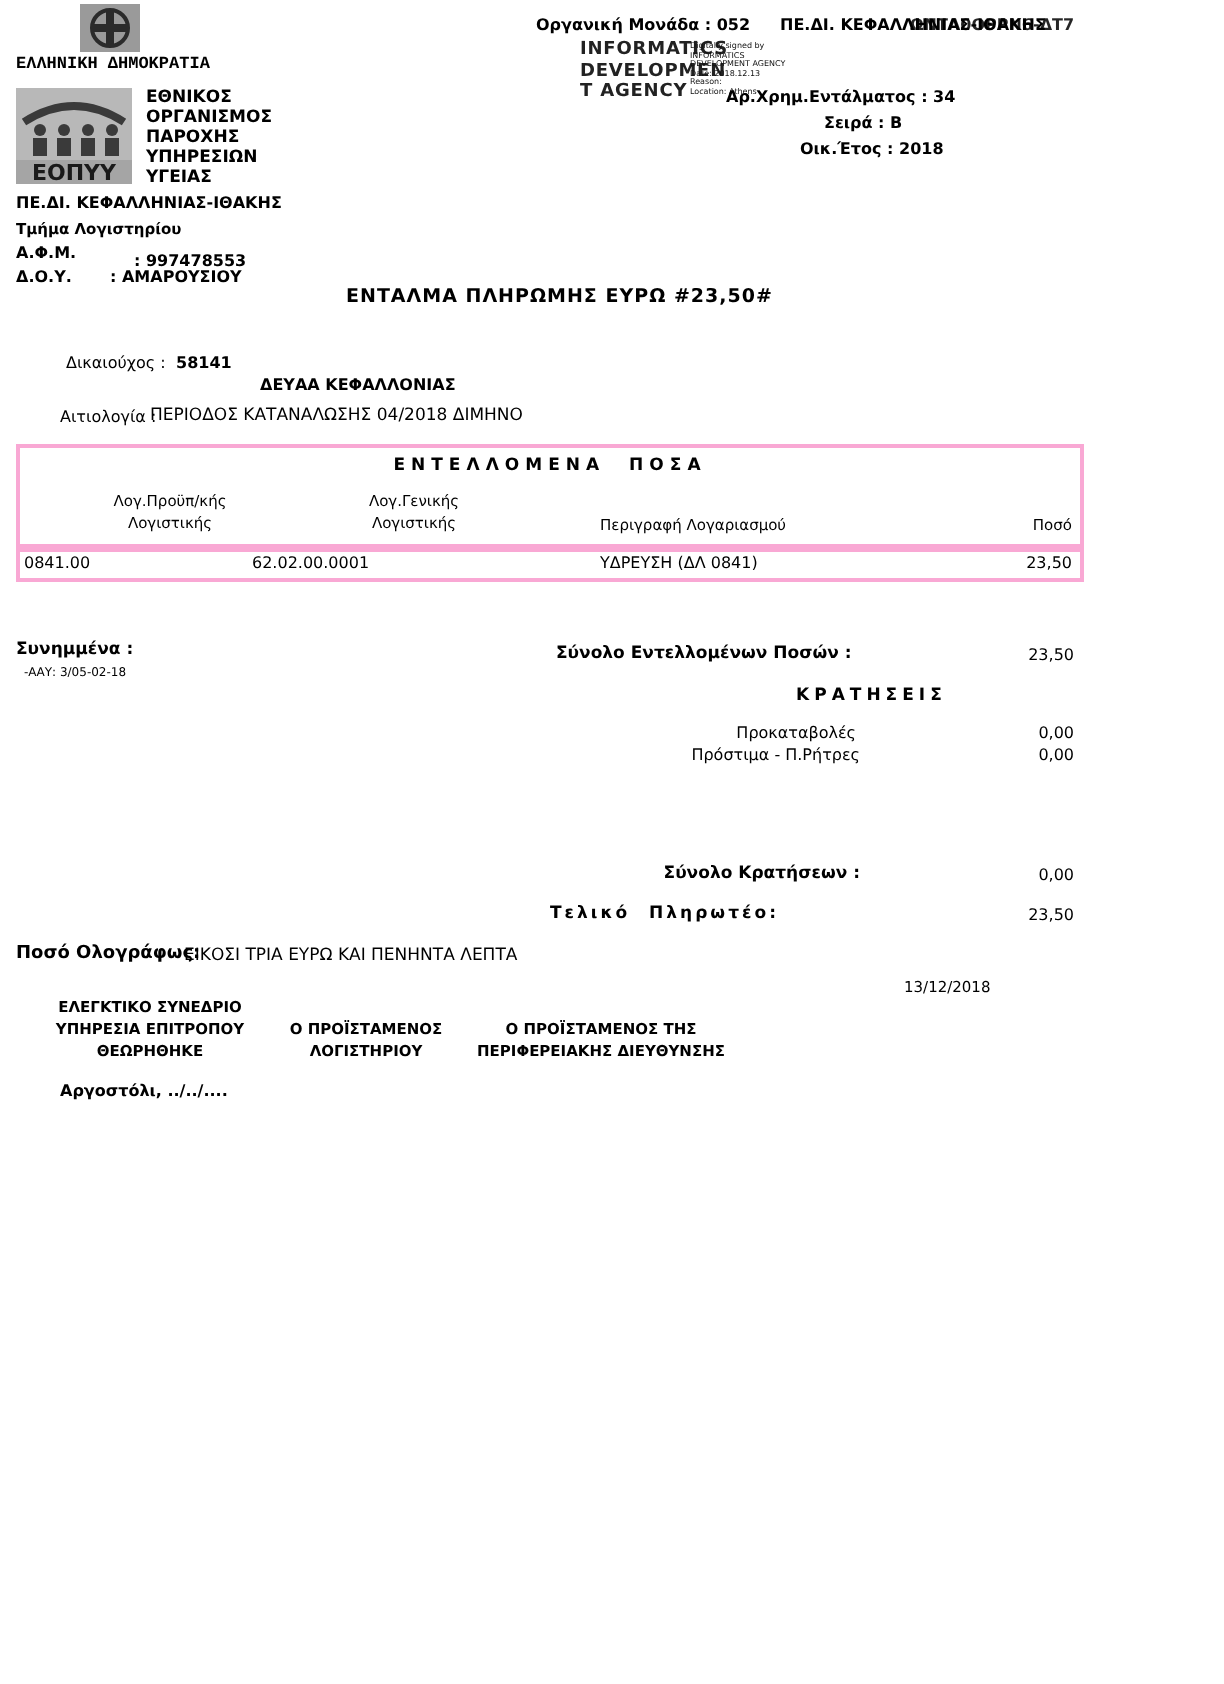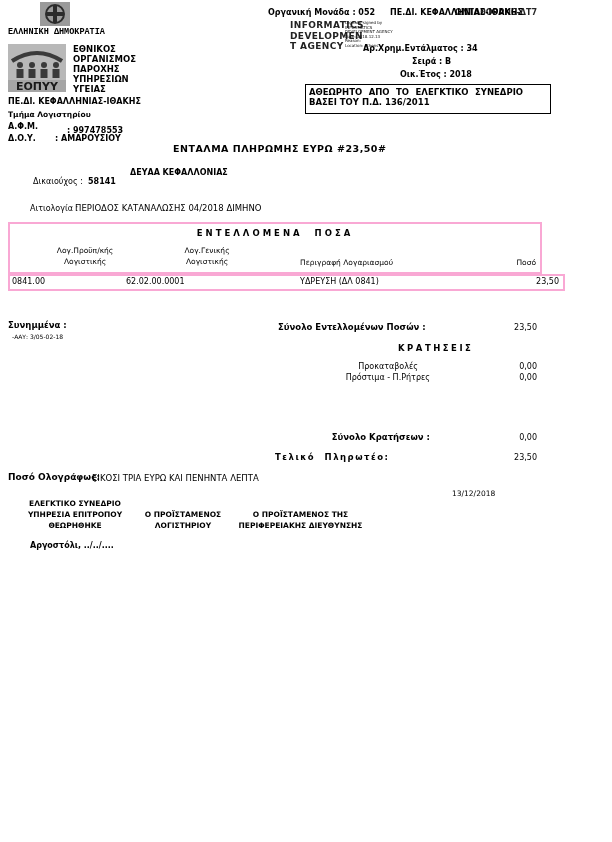--- a/index.html
+++ b/index.html
@@ -90,64 +90,60 @@
     <div>DEVELOPMENT AGENCY</div>
     <div>Date: 2018.12.13</div>
     <div>Reason:</div>
     <div>Location: Athens</div>
   </div>
 
   <div class="abs b f8" style="left:363px;top:44px;">Αρ.Χρημ.Εντάλματος : 34</div>
   <div class="abs b f8" style="left:412px;top:57px;">Σειρά : Β</div>
   <div class="abs b f8" style="left:400px;top:70px;">Οικ.Έτος : 2018</div>
 
-  <div class="abs box" style="left:305px;top:84px;width:238px;height:24px;padding:2px 3px;">
-    <div class="b f85" style="word-spacing:3.5px;">ΑΘΕΩΡΗΤΟ ΑΠΟ ΤΟ ΕΛΕΓΚΤΙΚΟ ΣΥΝΕΔΡΙΟ</div>
-    <div class="b f85">ΒΑΣΕΙ ΤΟΥ Π.Δ. 136/2011</div>
-  </div>
 
   <div class="abs b" style="left:173px;top:143px;font-size:9.5px;letter-spacing:.5px;">ΕΝΤΑΛΜΑ ΠΛΗΡΩΜΗΣ ΕΥΡΩ #23,50#</div>
 
   <div class="abs f8" style="left:33px;top:177px;">Δικαιούχος :</div>
   <div class="abs b f8" style="left:88px;top:177px;">58141</div>
-  <div class="abs b f8" style="left:130px;top:168px;">ΔΕΥΑΑ ΚΕΦΑΛΛΟΝΙΑΣ</div>
+  <div class="abs b f8" style="left:130px;top:188px;">ΔΕΥΑΑ ΚΕΦΑΛΛΟΝΙΑΣ</div>
 
   <div class="abs f8" style="left:30px;top:204px;">Αιτιολογία :</div>
   <div class="abs f85" style="left:75px;top:203px;">ΠΕΡΙΟΔΟΣ ΚΑΤΑΝΑΛΩΣΗΣ 04/2018 ΔΙΜΗΝΟ</div>
 
   <div class="abs tbl" style="left:8px;top:222px;width:530px;height:48px;">
     <div class="abs b f85 c sp1" style="left:0;top:4px;width:100%;">ΕΝΤΕΛΛΟΜΕΝΑ ΠΟΣΑ</div>
     <div class="abs f75 c lh11" style="left:25px;top:21px;width:100px;white-space:normal;">
       <div>Λογ.Προϋπ/κής</div>
       <div>Λογιστικής</div>
     </div>
     <div class="abs f75 c lh11" style="left:147px;top:21px;width:100px;white-space:normal;">
       <div>Λογ.Γενικής</div>
       <div>Λογιστικής</div>
     </div>
     <div class="abs f75" style="left:290px;top:34px;">Περιγραφή Λογαριασμού</div>
     <div class="abs f75 r" style="right:4px;top:34px;">Ποσό</div>
   </div>
 
-  <div class="abs tbl" style="left:8px;top:274px;width:530px;height:13px;padding-left:23px;">
+  <div class="abs tbl" style="left:8px;top:274px;width:530px;height:13px;">
     <div class="abs f8" style="left:2px;top:1px;">0841.00</div>
     <div class="abs f8" style="left:116px;top:1px;">62.02.00.0001</div>
     <div class="abs f8" style="left:290px;top:1px;">ΥΔΡΕΥΣΗ (ΔΛ 0841)</div>
     <div class="abs f8 r" style="right:4px;top:1px;">23,50</div>
   </div>
 
   <div class="abs b f85" style="left:8px;top:320px;">Συνημμένα :</div>
   <div class="abs" style="left:12px;top:333px;font-size:6px;">-ΑΑΥ: 3/05-02-18</div>
 
   <div class="abs b f85" style="left:278px;top:322px;">Σύνολο Εντελλομένων Ποσών :</div>
   <div class="abs f8 val" style="left:489px;top:323px;">23,50</div>
 
   <div class="abs b f85 sp2" style="left:398px;top:343px;">ΚΡΑΤΗΣΕΙΣ</div>
 
-  <div class="abs f8 r" style="left:288px;top:362px;width:130px;text-align:right;">Προκαταβολές</div>
+  <div class="abs f8 r" style="left:298px;top:362px;width:130px;text-align:right;">Προκαταβολές</div>
   <div class="abs f8 val" style="left:489px;top:362px;">0,00</div>
 
   <div class="abs f8 r" style="left:300px;top:373px;width:130px;">Πρόστιμα - Π.Ρήτρες</div>
   <div class="abs f8 val" style="left:489px;top:373px;">0,00</div>
 
   <div class="abs b f85 r" style="left:280px;top:432px;width:150px;">Σύνολο Κρατήσεων :</div>
   <div class="abs f8 val" style="left:489px;top:433px;">0,00</div>
 
   <div class="abs b f85 sp3" style="left:275px;top:452px;">Τελικό Πληρωτέο:</div>
   <div class="abs f8 val" style="left:489px;top:453px;">23,50</div>

